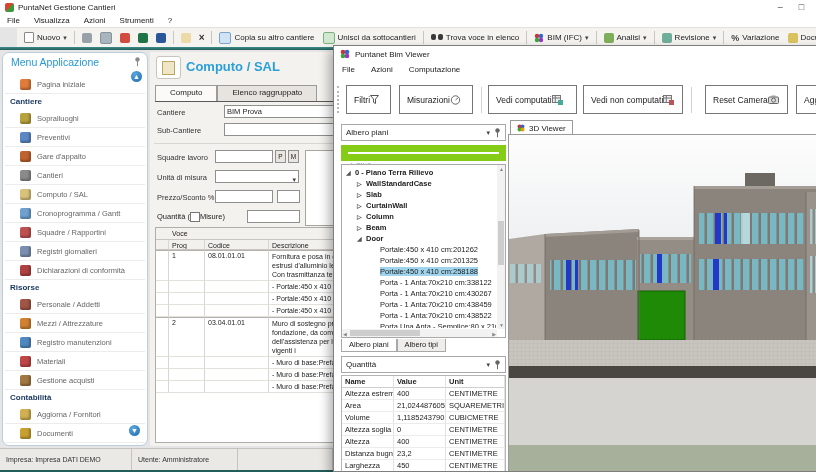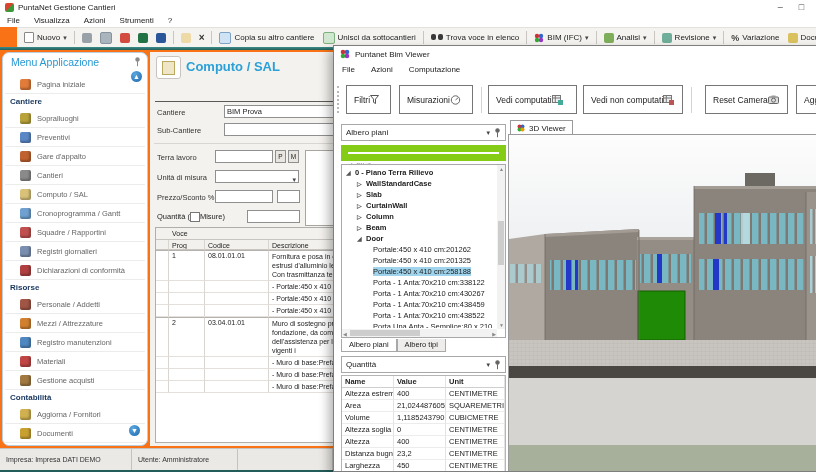--- a/index.html
+++ b/index.html
@@ -1,16 +1,16 @@
 <!DOCTYPE html>
 <html><head>
 <meta charset="utf-8">
 <style>
   html,body{margin:0;padding:0}
-  #root{position:relative;width:816px;height:472px;overflow:hidden;background:#f97316;
+  #root{position:relative;width:816px;height:472px;overflow:hidden;background:#e5e5e5;
         font-family:"Liberation Sans",sans-serif;color:#222;-webkit-font-smoothing:antialiased}
   .abs{position:absolute}
   
   #titlebar{left:0;top:0;width:840px;height:14px;background:#fff;display:flex;align-items:center;
             font-size:8px;padding:0 0 0 5px;box-sizing:border-box}
   #app-icon{width:9px;height:9px;border-radius:2px;margin-right:4px;flex:none;
             background:linear-gradient(135deg,#d8442e 48%,#3a9a3a 52%)}
   #winctls{margin-left:auto;display:flex;gap:16px;font-size:9px;color:#444;padding-right:14px}
   #winctls span{cursor:default}
   .wmin::before{content:"\2013"} .wmax::before{content:"\25A1"} .wclose::before{content:"\00D7";font-size:10px}
@@ -106,21 +106,21 @@
             display:flex;align-items:center;font-size:8px;padding:0 4px;gap:4px;background:#fff}
   .dockhead .lbl{flex:1}
   #d-search{position:absolute;left:0;top:21px;width:165px;height:16px;border:7px solid #84cc16;box-sizing:border-box}
   #d-search input{width:100%;height:100%;border:none;outline:none;font-size:7.5px;font-family:inherit;padding:0 3px;box-sizing:border-box}
   #d-search input::placeholder{color:#999}
   #treebox{position:absolute;left:0;top:40px;width:165px;height:174px;border:1px solid #a8a8a8;box-sizing:border-box;
            background:#fff;overflow:hidden}
   #treeitems{position:absolute;left:1px;top:2px;right:9px;bottom:9px;overflow:hidden}
   .tnode{height:11px;display:flex;align-items:center;gap:2px;font-size:7.5px;white-space:nowrap;color:#222}
   .tnode.b{font-weight:bold}
-  .tnode.lvl0{padding-left:3px}.tnode.lvl1{padding-left:14px}.tnode.lvl2{padding-left:21px}
+  .tnode.lvl0{padding-left:3px}.tnode.lvl1{padding-left:14px}.tnode.lvl2{padding-left:28px}
   .texp{width:7px;flex:none;font-size:6px;color:#555}
   .tnode.closed .texp::before{content:"\25B7"}
   .tnode.open .texp::before{content:"\25E2"}
   .tnode.sel .tl{background:#9fd4ec}
   .vscroll{position:absolute;right:0;top:0;width:8px;bottom:8px;background:#f2f2f2;font-size:5px;color:#888;text-align:center}
   .vthumb{position:absolute;left:1px;top:56px;width:6px;height:44px;background:#cdcdcd}
   .hscroll{position:absolute;left:0;bottom:0;right:8px;height:8px;background:#f2f2f2;font-size:5px;color:#888}
   .hthumb{position:absolute;left:8px;top:1px;height:6px;width:70px;background:#cdcdcd}
   .sarr{position:absolute;line-height:8px}
   #d-tabs{position:absolute;left:0;top:215px;display:flex;font-size:7.5px}
@@ -337,32 +337,36 @@
           <span class="sbl">Documenti</span>
         </div>
       </div>
   </div>
 
   <div class="abs" id="panel">
     <div id="p-iconbox">
         <i></i>
       </div>
     <div id="p-title">Computo / SAL</div>
+    <div id="p-tabs">
+      <span class="ptab active">Computo</span>
+      <span class="ptab">Elenco raggruppato</span>
+    </div>
     <div id="p-tabline"></div>
 
     <span class="flabel" style="left:7px;top:56px">Cantiere</span>
     <div class="seldd" style="left:74px;top:53px;width:256px">
       <span class="val">BIM Prova</span>
       <span class="dd"></span>
     </div>
     <span class="flabel" style="left:7px;top:74px">Sub-Cantiere</span>
     <input class="inp" style="left: 74px; top: 71px; width: 256px;">
     <div id="fdivider"></div>
 
-    <span class="flabel" style="left:7px;top:101px">Terra lavoro</span>
+    <span class="flabel" style="left:7px;top:101px">Squadre lavoro</span>
     <input class="inp" style="left: 65px; top: 98px; width: 58px;">
     <span class="smallbtn" style="left:125px;top:98px">P</span>
     <span class="smallbtn" style="left:138px;top:98px">M</span>
     <span class="flabel" style="left:7px;top:121px">Unità di misura</span>
     <div class="seldd" style="left:65px;top:118px;width:84px">
       <span class="val"></span>
         <span class="dd"></span>
     </div>
     <span class="flabel" style="left:7px;top:141px">Prezzo/Sconto %</span>
     <input class="inp" style="left: 65px; top: 138px; width: 58px;">

